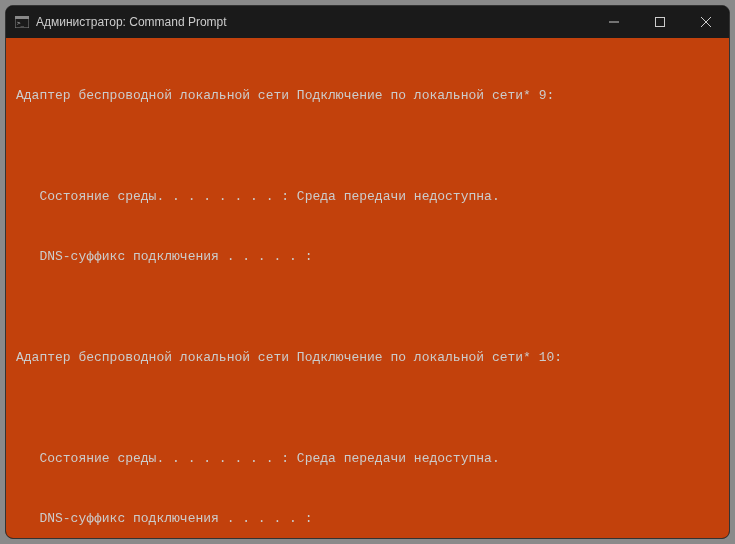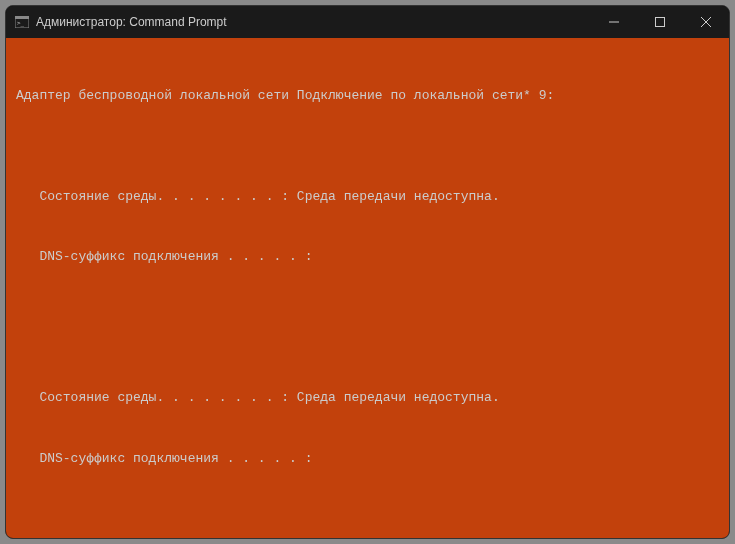--- a/index.html
+++ b/index.html
@@ -105,20 +105,21 @@
           </svg>
       </div>
     </div>
   </div>
   <div class="terminal-body">
     <div class="terminal-line">Адаптер беспроводной локальной сети Подключение по локальной сети* 9:</div>
     <div class="terminal-line"></div>
     <div class="terminal-line">   Состояние среды. . . . . . . . : Среда передачи недоступна.</div>
     <div class="terminal-line">   DNS-суффикс подключения . . . . . :</div>
     <div class="terminal-line"></div>
+    <div class="terminal-line">Адаптер беспроводной локальной сети Подключение по локальной сети* 10:</div>
     <div class="terminal-line"></div>
     <div class="terminal-line">   Состояние среды. . . . . . . . : Среда передачи недоступна.</div>
     <div class="terminal-line">   DNS-суффикс подключения . . . . . :</div>
     <div class="terminal-line"></div>
     
     <div class="terminal-line"></div>
     
     
     <div class="terminal-line"></div>
     

